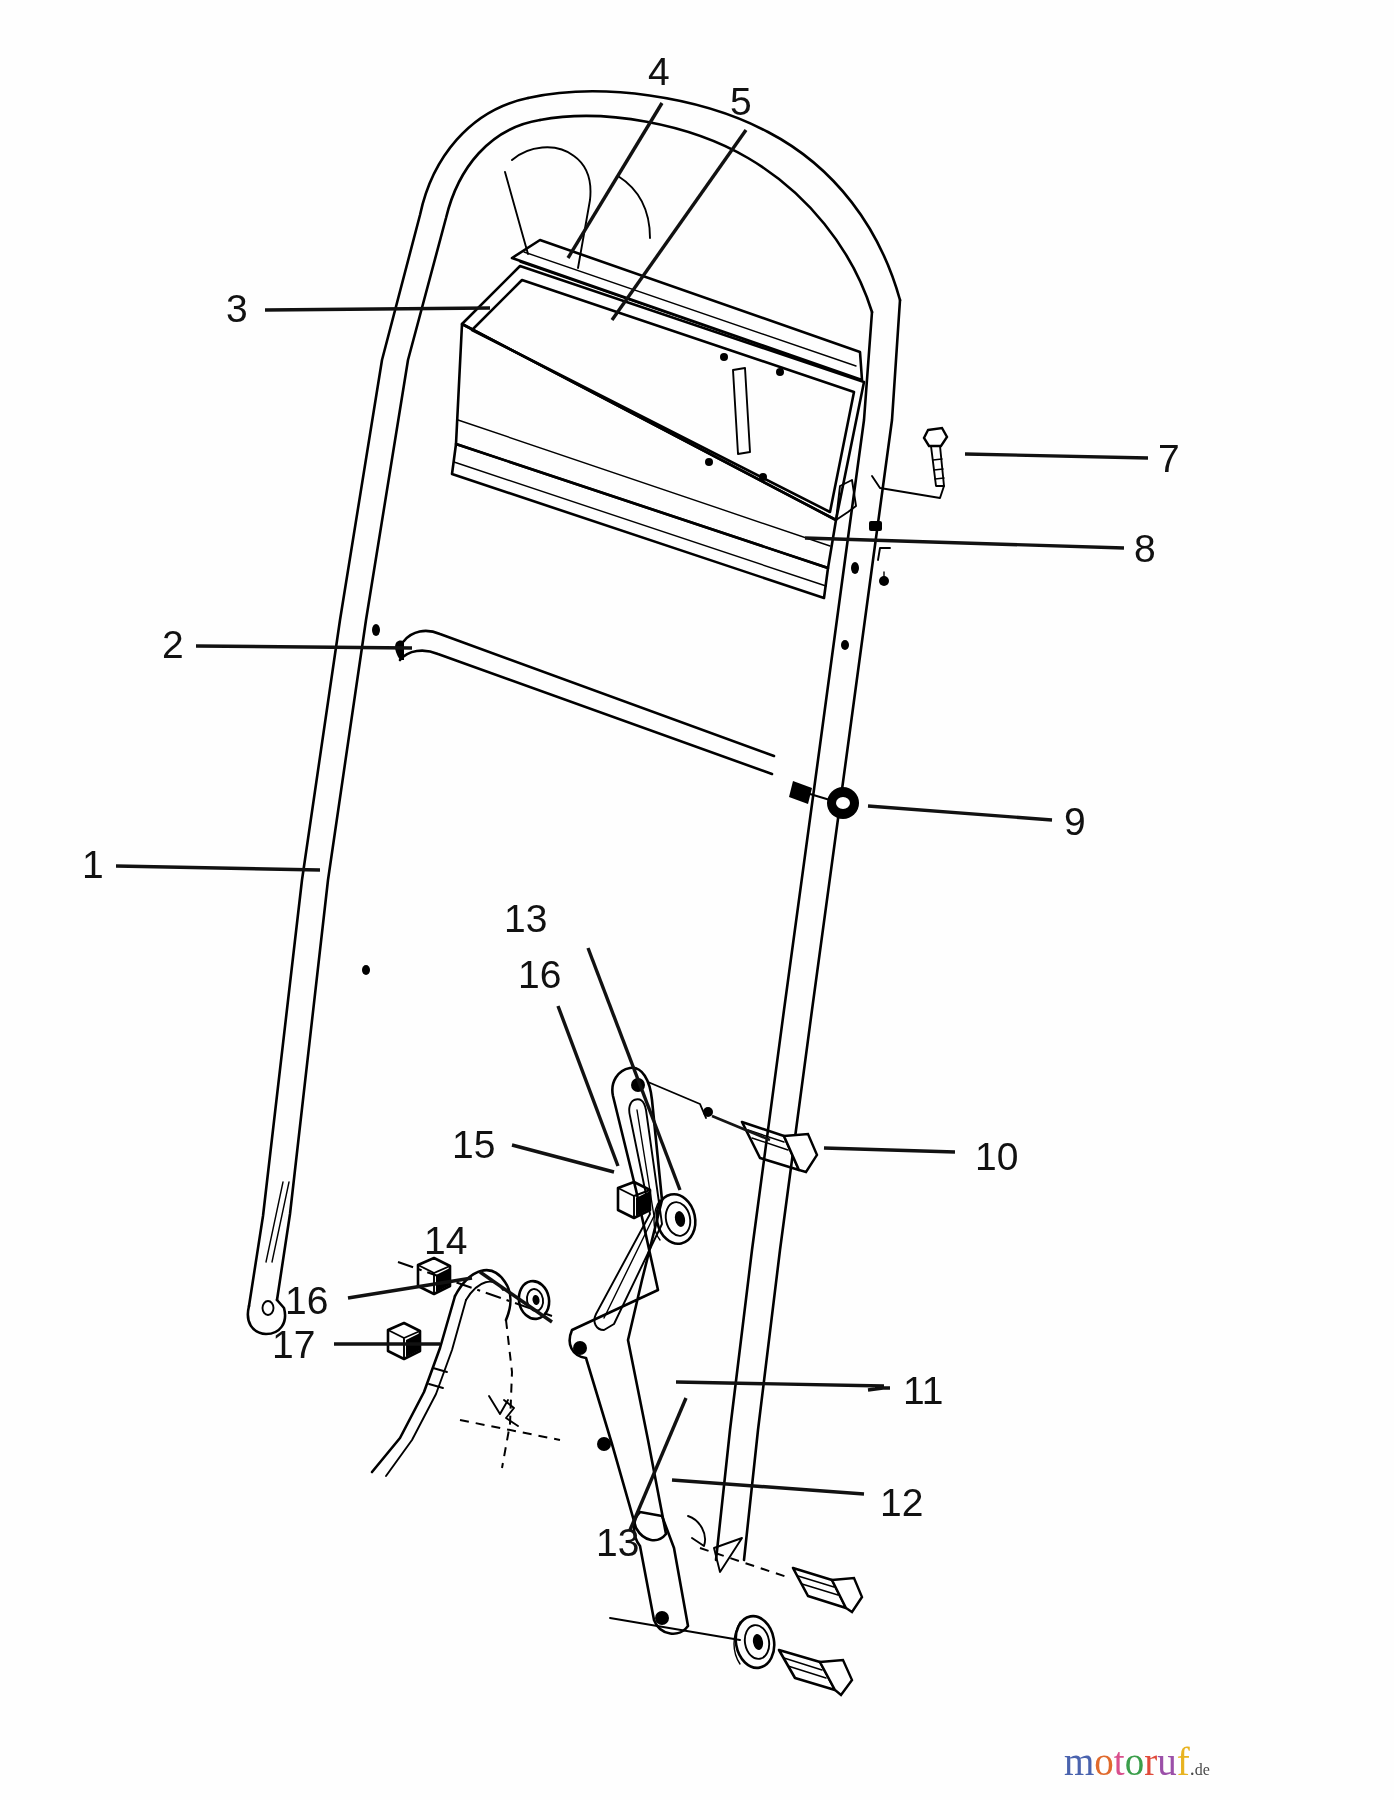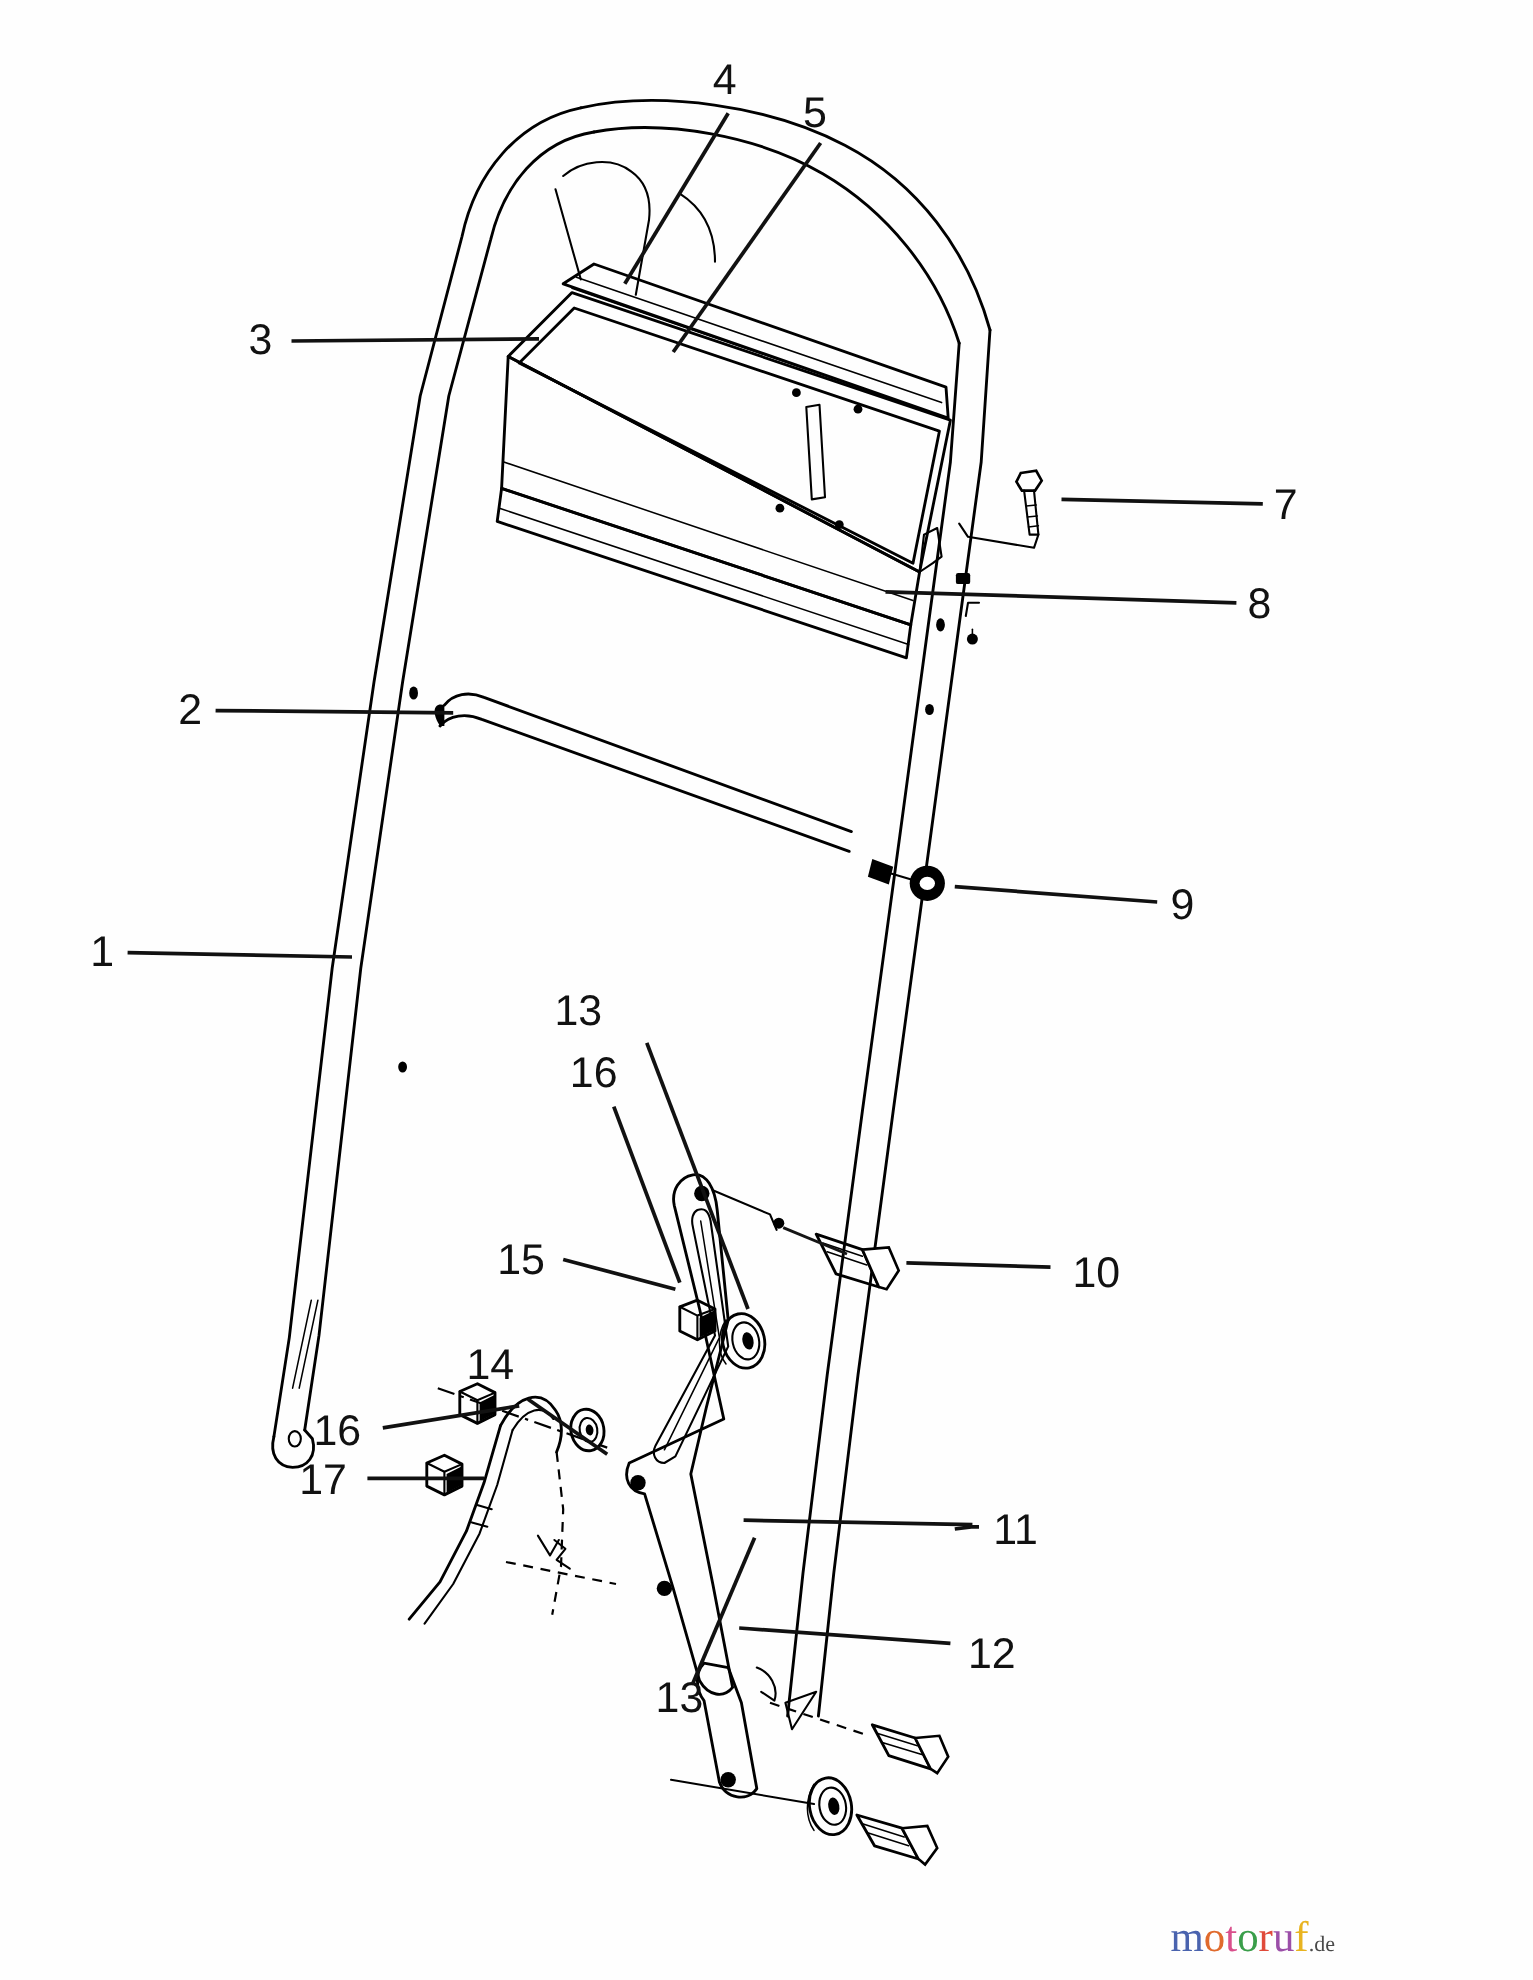--- a/index.html
+++ b/index.html
@@ -91,21 +91,21 @@
     top: 1742px;
     font-family: "Liberation Serif", serif;
     font-size: 39px;
     letter-spacing: 0px;
     white-space: nowrap;
     line-height: 1;
     user-select: none;
   }
   #watermark .wm-l { display: inline-block; }
   #watermark .wm-de {
-    font-size: 20px;
+    font-size: 16px;
     color: #4a4a4a;
     vertical-align: baseline;
   }
   #watermark .wm-dot {
     font-size: 20px;
     color: #4a4a4a;
   }
 </style>
 </head>
 <body>

